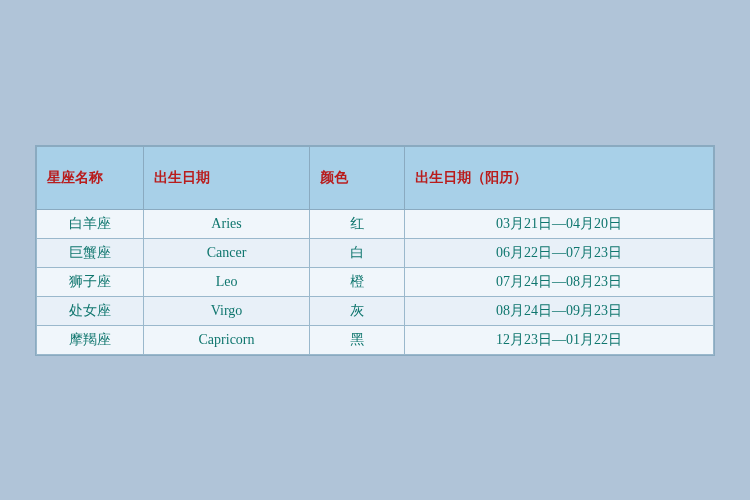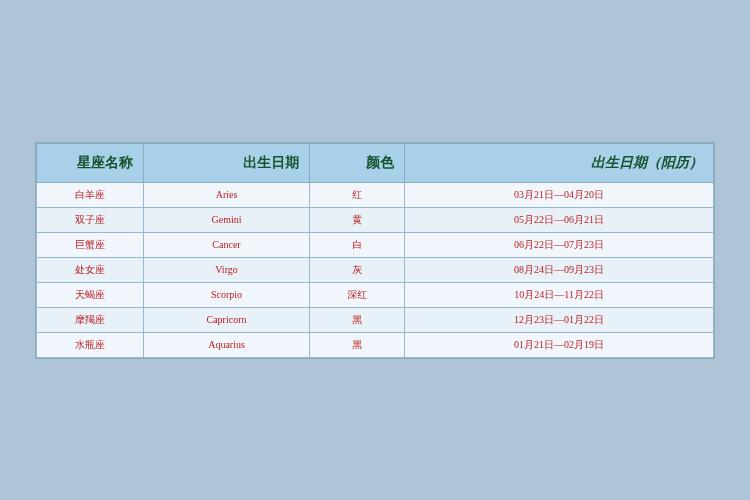--- a/index.html
+++ b/index.html
@@ -18,41 +18,41 @@
       border: 1px solid #8aaac0;
       width: 680px;
     }
     table {
       width: 100%;
       border-collapse: collapse;
     }
     thead tr th {
       background-color: #a8d0e8;
       border: 1px solid #8aaac0;
-      padding: 10px 10px;
-      text-align: right;
+      padding: 22px 10px;
+      text-align: left;
       font-weight: bold;
-      color: #14532d;
+      color: #b91c1c;
       font-size: 14px;
     }
     tbody tr td {
       border: 1px solid #9ab8cc;
       padding: 5px 10px;
       text-align: center;
-      color: #b91c1c;
+      color: #0f766e;
       background-color: #f0f6fb;
-      font-size: 10px;
+      font-size: 14px;
     }
     tbody tr:nth-child(even) td {
       background-color: #e8f0f8;
     }
     .col-chinese { width: 90px; }
     .col-english { width: 140px; }
     .col-color { width: 80px; }
-    .col-date { width: 260px; font-style: italic; }
+    .col-date { width: 260px; }
   </style>
 </head>
 <body>
 
 <div class="table-container">
   <table>
     <thead>
       <tr>
         <th class="col-chinese">星座名称</th>
         <th class="col-english">出生日期</th>
@@ -61,50 +61,38 @@
       </tr>
     </thead>
     <tbody id="table-body">
     <tr>
           <td>白羊座</td>
           <td>Aries</td>
           <td>红</td>
           <td>03月21日—04月20日</td>
         </tr>
         <tr>
-          <td>双子座</td>
-          <td>Gemini</td>
-          <td>黄</td>
-          <td>05月22日—06月21日</td>
-        </tr>
-        <tr>
           <td>巨蟹座</td>
           <td>Cancer</td>
           <td>白</td>
           <td>06月22日—07月23日</td>
+        </tr>
+        <tr>
+          <td>狮子座</td>
+          <td>Leo</td>
+          <td>橙</td>
+          <td>07月24日—08月23日</td>
         </tr>
         <tr>
           <td>处女座</td>
           <td>Virgo</td>
           <td>灰</td>
           <td>08月24日—09月23日</td>
         </tr>
         <tr>
-          <td>天蝎座</td>
-          <td>Scorpio</td>
-          <td>深红</td>
-          <td>10月24日—11月22日</td>
-        </tr>
-        <tr>
           <td>摩羯座</td>
           <td>Capricorn</td>
           <td>黑</td>
           <td>12月23日—01月22日</td>
-        </tr>
-        <tr>
-          <td>水瓶座</td>
-          <td>Aquarius</td>
-          <td>黑</td>
-          <td>01月21日—02月19日</td>
         </tr>
       </tbody>
   </table>
 </div>
 
 </body></html>

